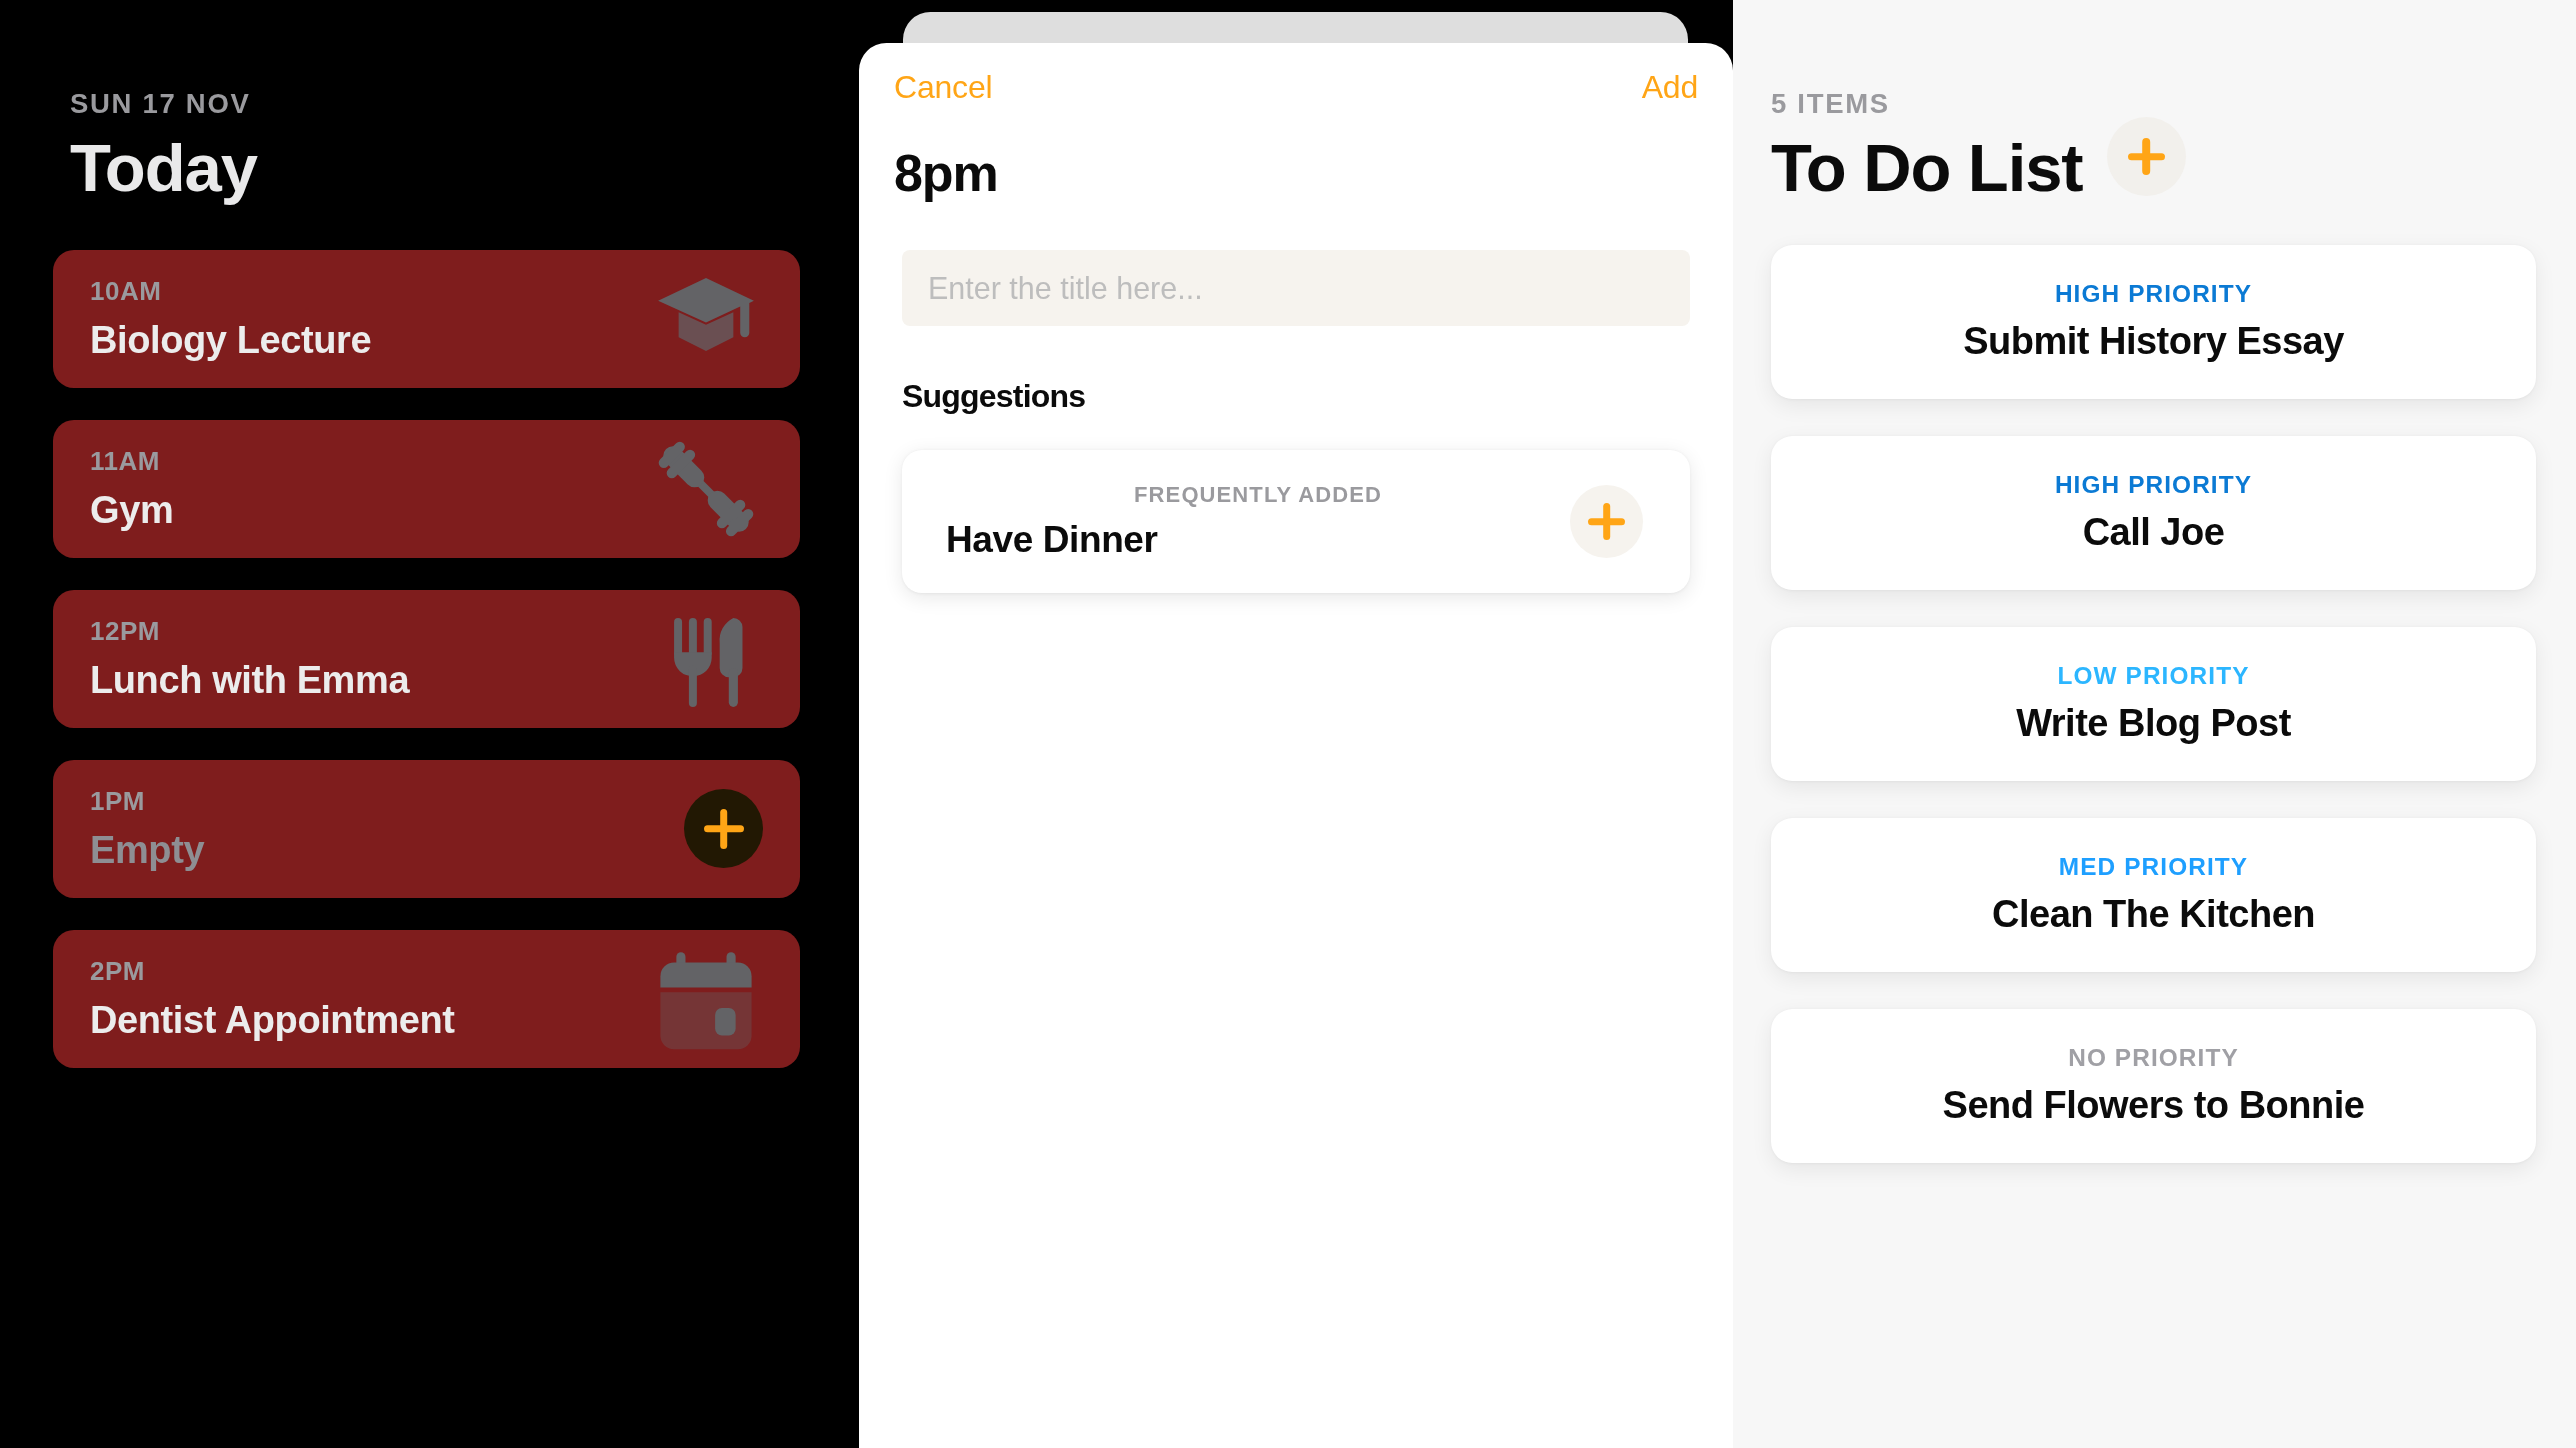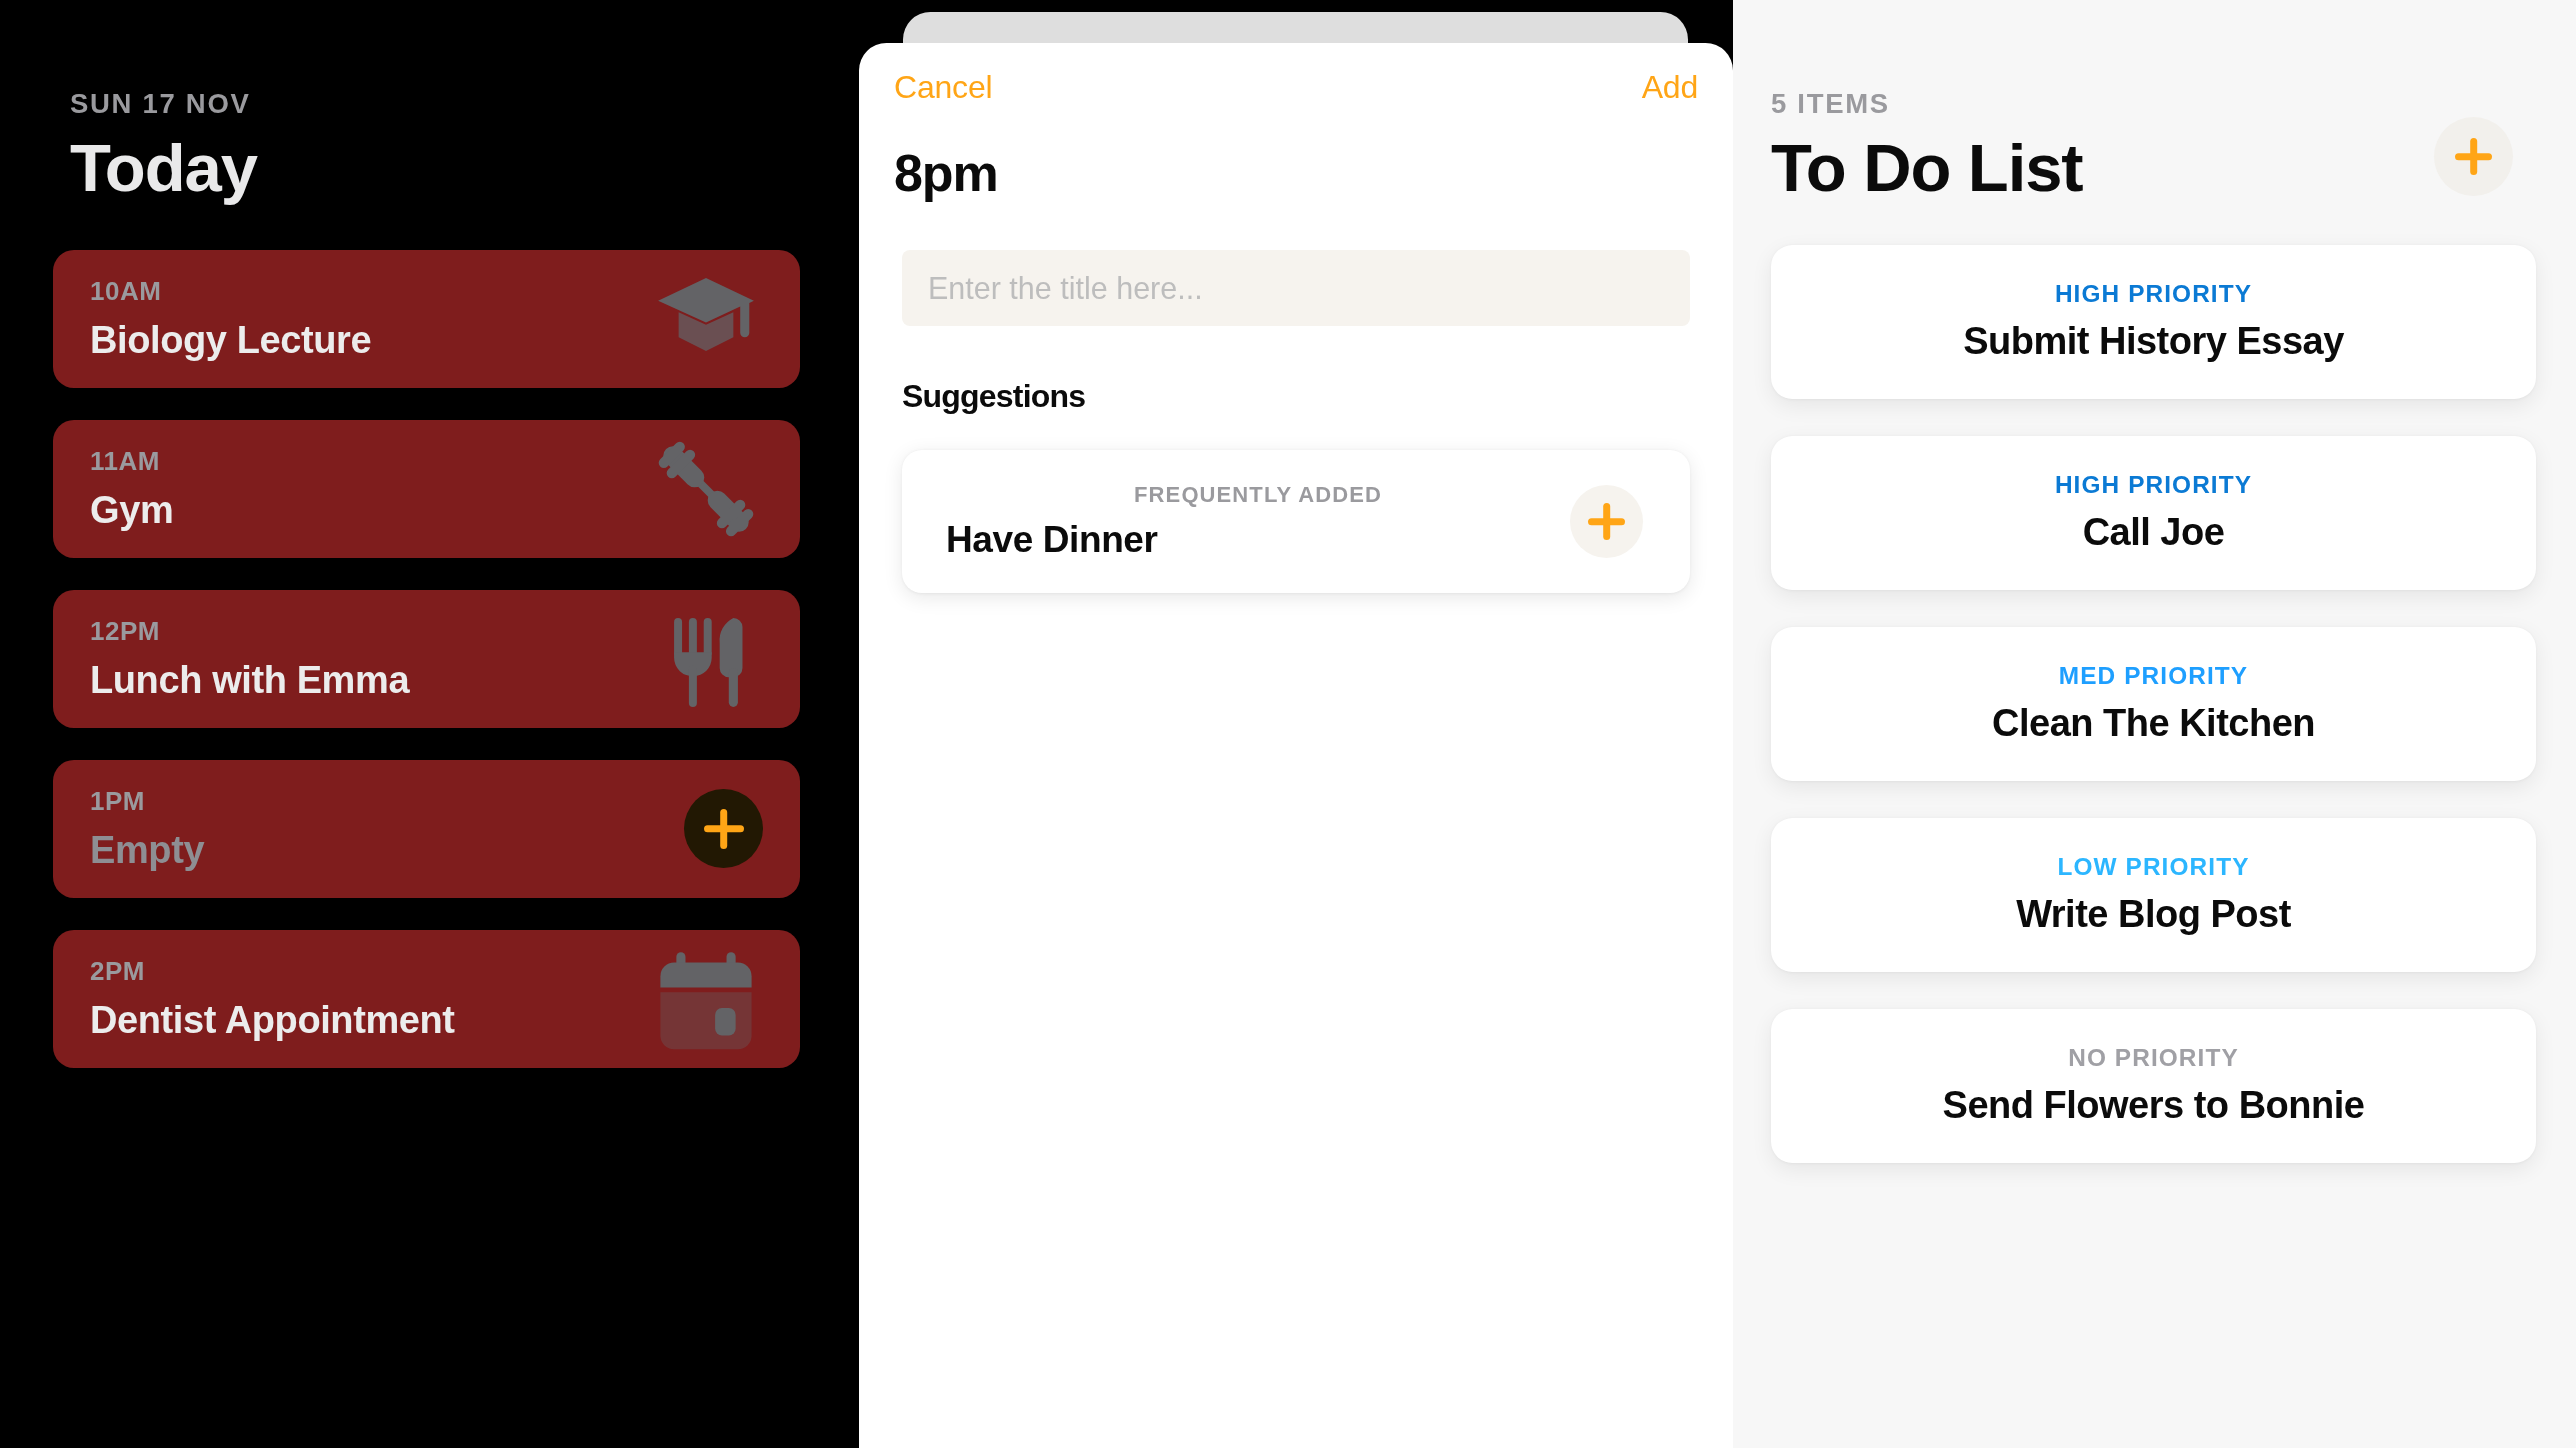--- a/index.html
+++ b/index.html
@@ -286,21 +286,21 @@
     top: 0;
     width: 843px;
     height: 1449px;
     background: #F7F7F7;
     overflow: hidden;
   }
 
   .todo-header {
     display: flex;
     align-items: flex-end;
-    justify-content: space-between;
+    justify-content: flex-start;
     padding: 88px 63px 0 38px;
     gap: 24px;
   }
   .todo-count {
     font-size: 27.5px;
     font-weight: 700;
     letter-spacing: 1.7px;
     color: #9A9A9E;
     text-transform: uppercase;
   }
@@ -495,27 +495,27 @@
         <div class="todo-priority" style="color: rgb(11, 122, 212);">HIGH PRIORITY</div>
         <div class="todo-name">Submit History Essay</div>
       </div>
 
       <div class="todo-card">
         <div class="todo-priority" style="color: rgb(11, 122, 212);">HIGH PRIORITY</div>
         <div class="todo-name">Call Joe</div>
       </div>
 
       <div class="todo-card">
+        <div class="todo-priority" style="color: rgb(44, 182, 255);">LOW PRIORITY</div>
+        <div class="todo-name">Write Blog Post</div>
+      </div>
+
+      <div class="todo-card">
         <div class="todo-priority" style="color: rgb(30, 159, 255);">MED PRIORITY</div>
         <div class="todo-name">Clean The Kitchen</div>
-      </div>
-
-      <div class="todo-card">
-        <div class="todo-priority" style="color: rgb(44, 182, 255);">LOW PRIORITY</div>
-        <div class="todo-name">Write Blog Post</div>
       </div>
 
       <div class="todo-card">
         <div class="todo-priority" style="color: rgb(160, 160, 165);">NO PRIORITY</div>
         <div class="todo-name">Send Flowers to Bonnie</div>
       </div>
 
     </div>
   </section>
 

